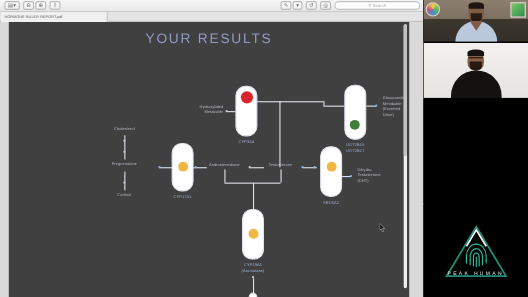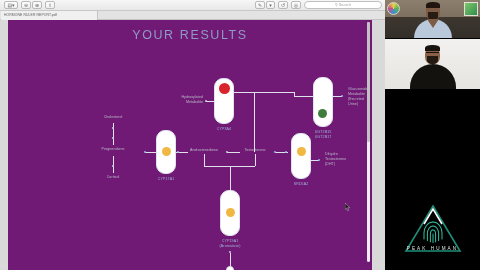--- a/index.html
+++ b/index.html
@@ -55,21 +55,21 @@
     letter-spacing:.1px;
   }
 
   
   #docarea {
     position:absolute; left:0; top:20px; width:385px; height:250px;
     background:#d9d9d9; overflow:hidden;
   }
   #page {
     position:absolute; left:8px; top:0; width:364px; height:250px;
-    background:#701a75;
+    background:#404040;
   }
   #doc-scroll {
     position:absolute; right:2px; top:2px; width:3px; height:240px;
     background:#efefef; border-radius:2px;
   }
   #doc-scroll i {
     display:block; width:3px; height:120px; background:#c2c2c2; border-radius:2px;
   }
 
   

